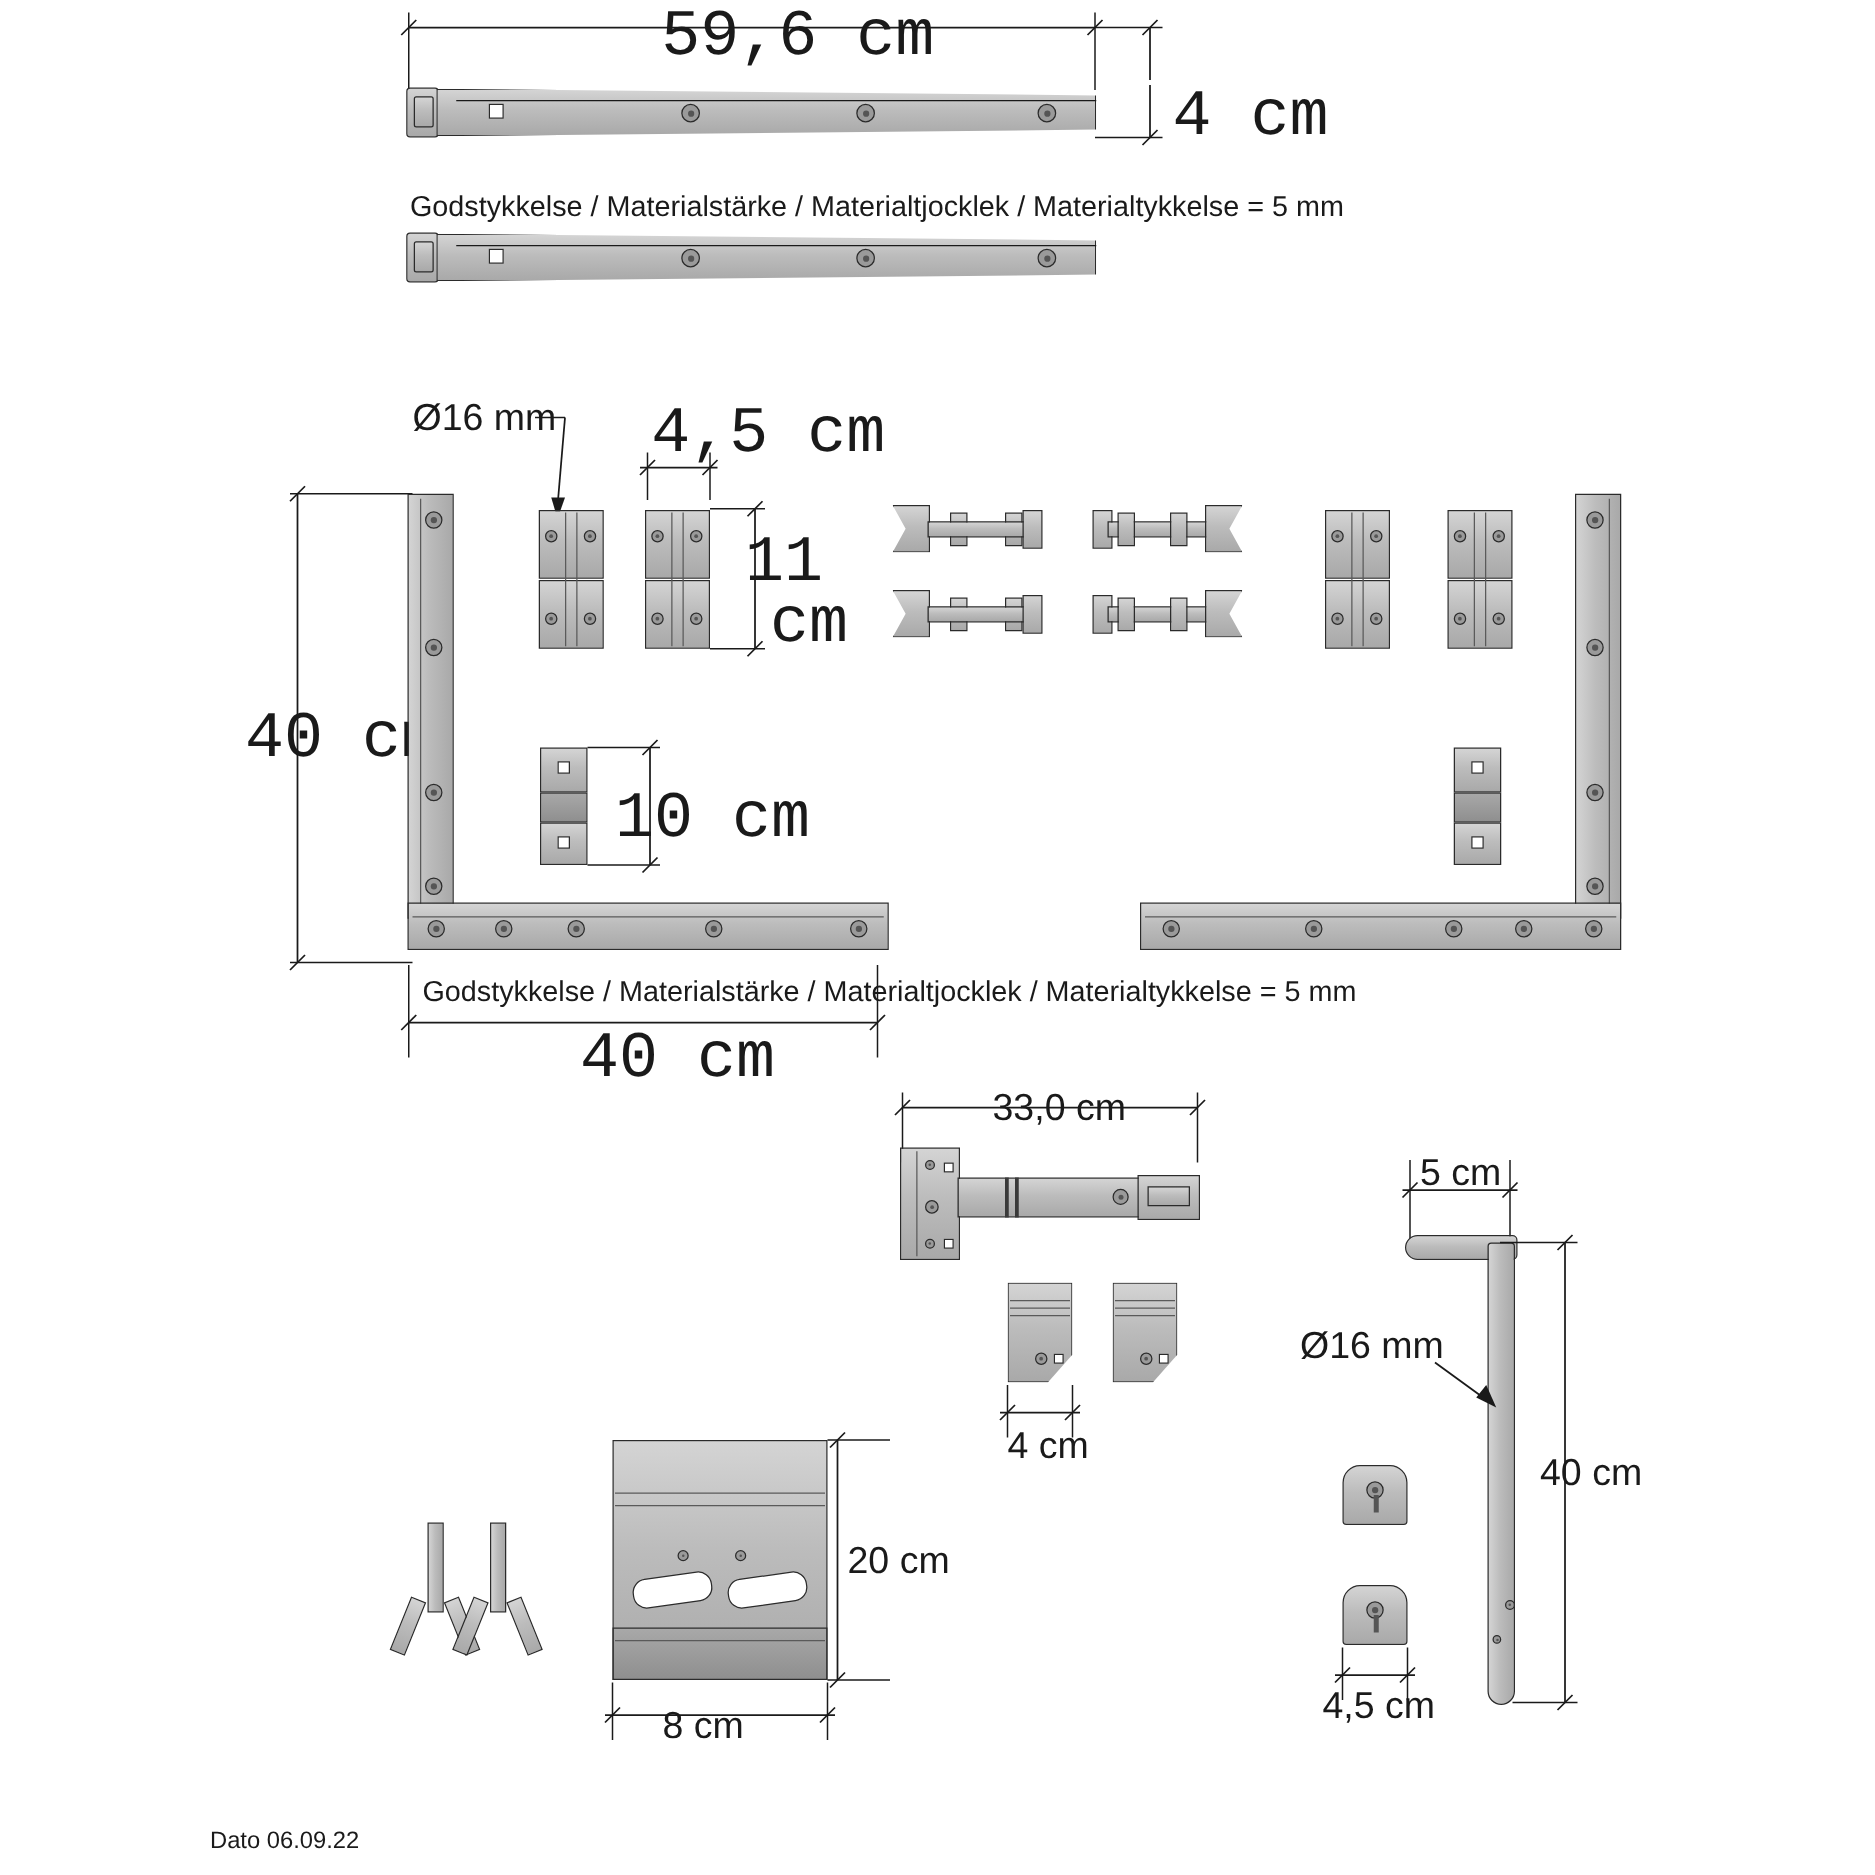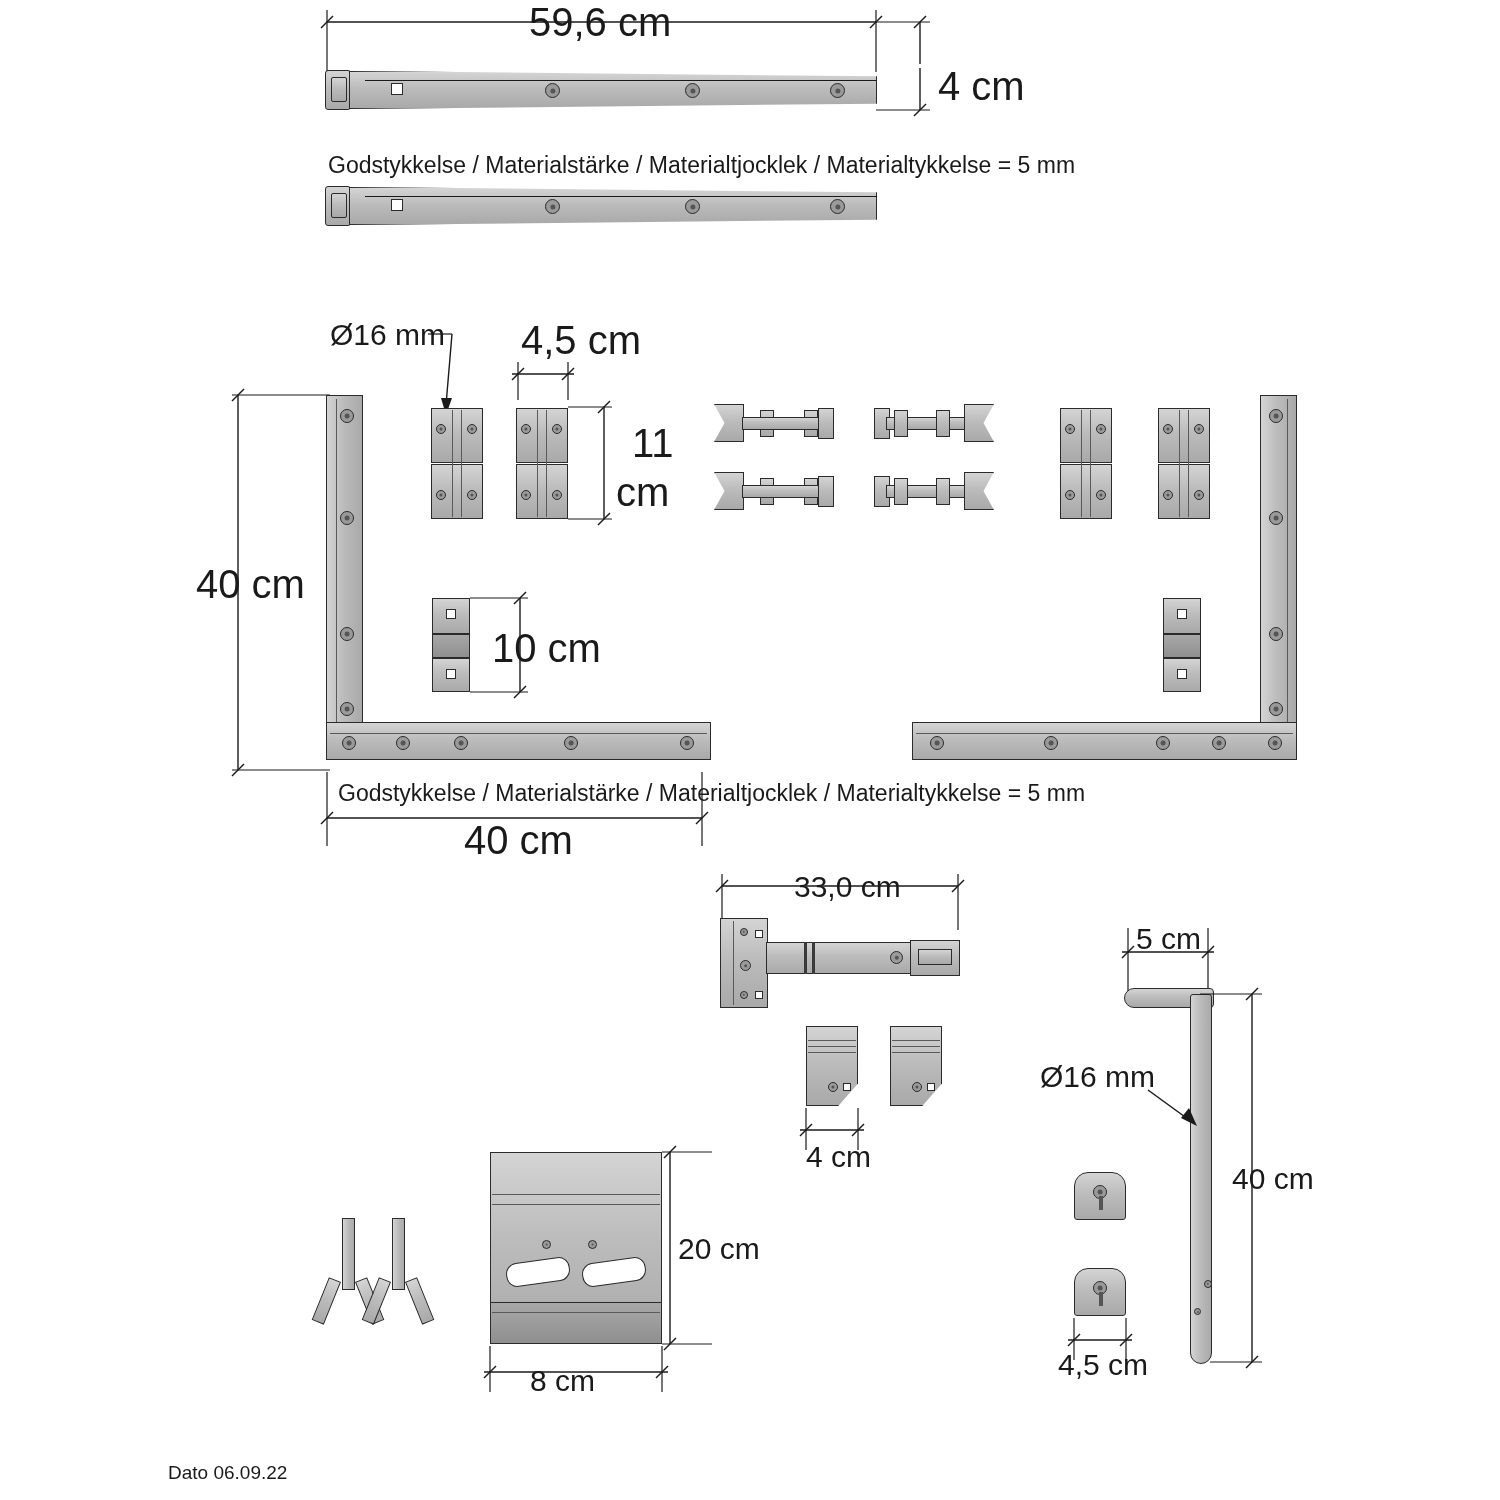--- a/index.html
+++ b/index.html
@@ -15,21 +15,21 @@
     font-family: "Liberation Sans", sans-serif;
     color: #1a1a1a;
     overflow: hidden;
   }
   .dim-text {
     position: absolute;
     font-family: "Liberation Sans", sans-serif;
     color: #1a1a1a;
     white-space: nowrap;
   }
-  .big { font-size: 40px; }
+  .big { font-size: 52px; font-family: Liberation Mono, monospace; }
   .mid { font-size: 30px; }
   .note { font-size: 23px; }
   .date { font-size: 19px; }
 
   
   .metal {
     position: absolute;
     background: linear-gradient(180deg, #d4d4d4 0%, #bcbcbc 45%, #a9a9a9 100%);
     border: 1.6px solid #2b2b2b;
     box-sizing: border-box;
@@ -144,21 +144,21 @@
   </svg>
   <div class="dim-text big" style="left:521px; top:318px;">4,5 cm</div>
 
   <svg style="left:0px; top:0px; width:700px; height:560px;">
     <line class="ext" x1="568" y1="407" x2="612" y2="407"></line>
     <line class="ext" x1="568" y1="519" x2="612" y2="519"></line>
     <line class="arrowline" x1="604" y1="407" x2="604" y2="519"></line>
     <line class="tick" x1="598" y1="413" x2="610" y2="401"></line>
     <line class="tick" x1="598" y1="525" x2="610" y2="513"></line>
   </svg>
-  <div class="dim-text big" style="left:632px; top:421px;">11</div>
+  <div class="dim-text big" style="left:596px; top:421px;">11</div>
   <div class="dim-text big" style="left:616px; top:470px;">cm</div>
 
   <svg style="left:0px; top:0px; width:400px; height:800px;">
     <line class="ext" x1="232" y1="395" x2="330" y2="395"></line>
     <line class="ext" x1="232" y1="770" x2="330" y2="770"></line>
     <line class="arrowline" x1="238" y1="395" x2="238" y2="770"></line>
     <line class="tick" x1="232" y1="401" x2="244" y2="389"></line>
     <line class="tick" x1="232" y1="776" x2="244" y2="764"></line>
   </svg>
   <div class="dim-text big" style="left:196px; top:562px;">40 cm</div>

